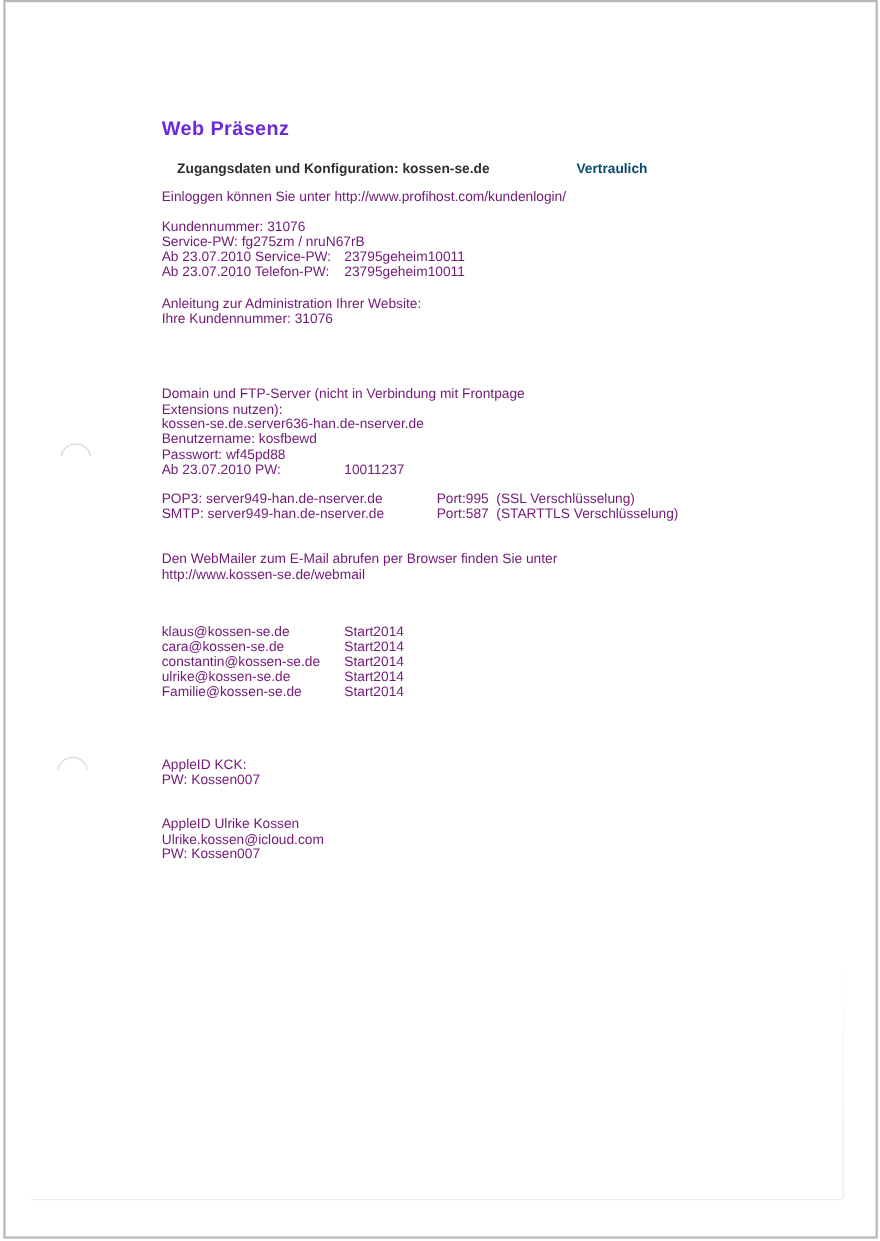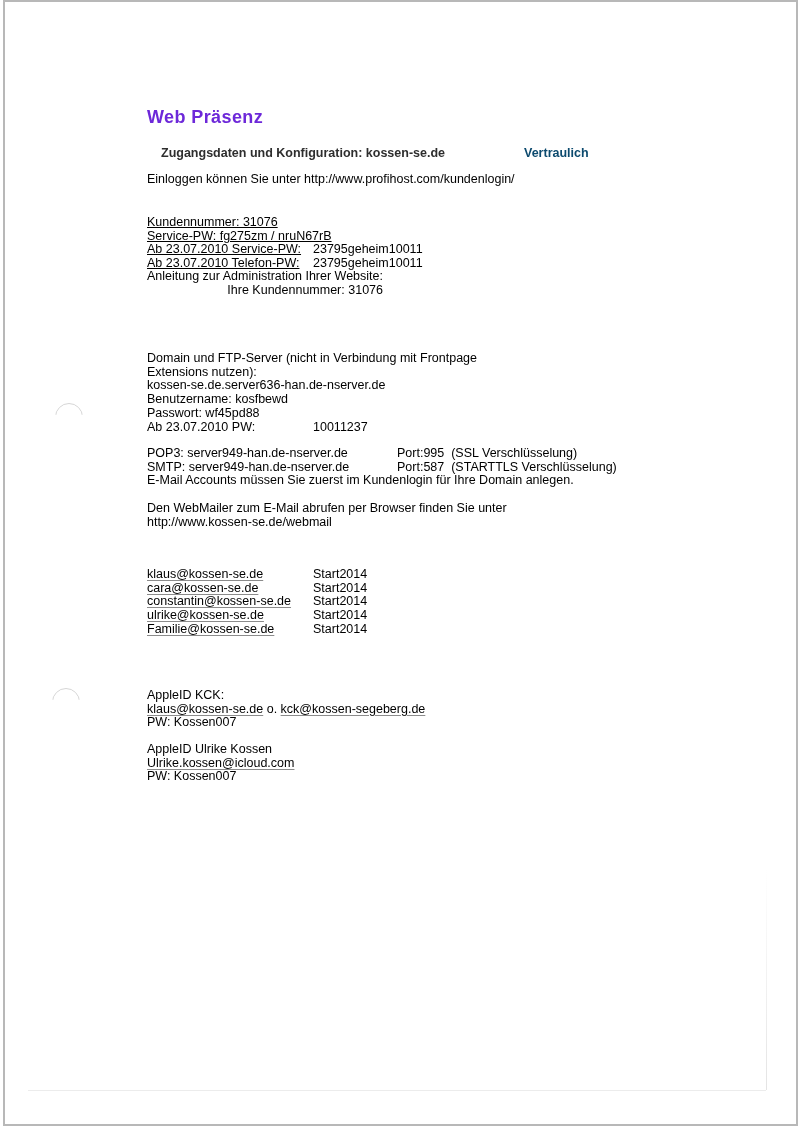--- a/index.html
+++ b/index.html
@@ -67,46 +67,45 @@
     left: 524px; top: 146px;
     font-size: 12.5px;
     font-weight: bold;
     color: #0c4a6e;
   }
   .block {
     position: absolute;
     left: 147px;
     font-size: 12.5px;
     line-height: 13.7px;
-    color: #000000;
+    color: #701a75;
     white-space: nowrap;
   }
   .block .row { position: relative; }
   .col-val {
     position: absolute;
     left: 166px;
     white-space: pre;
   }
   .col-port {
     position: absolute;
     left: 250px;
     white-space: pre;
   }
   .intro    { top: 173px; }
-  .customer { top: 216px; text-decoration: underline; }
-  .admin    { top: 270px; text-align: right; }
+  .customer { top: 200px; }
+  .admin    { top: 270px; }
   .ftp      { top: 352px; }
   .mail     { top: 447px; }
   .webmail  { top: 502px; }
   .accounts { top: 568px; }
   .appleid1 { top: 689px; }
   .appleid2 { top: 743px; }
 
   .email-link {
-    text-decoration: underline;
     text-decoration-color: #8b8b8b;
     text-underline-offset: 2px;
   }
   .sep { white-space: pre; }
 </style>
 </head>
 <body>
 
 <div class="scan-frame"></div>
 <div class="paper-edge-bottom"></div>
@@ -153,21 +152,20 @@
 
 <div class="block mail">
   <div class="row">
     <span>POP3: server949-han.de-nserver.de</span>
     <span class="col-port">Port:995  (SSL Verschlüsselung)</span>
   </div>
   <div class="row">
     <span>SMTP: server949-han.de-nserver.de</span>
     <span class="col-port">Port:587  (STARTTLS Verschlüsselung)</span>
   </div>
-  <div class="row">E-Mail Accounts müssen Sie zuerst im Kundenlogin für Ihre Domain anlegen.</div>
 </div>
 
 <div class="block webmail">
   <div class="row">Den WebMailer zum E-Mail abrufen per Browser finden Sie unter</div>
   <div class="row">http://www.kossen-se.de/webmail</div>
 </div>
 
 <div class="block accounts">
   <div class="row">
     <span class="email-link">klaus@kossen-se.de</span>
@@ -186,23 +184,20 @@
     <span class="col-val">Start2014</span>
   </div>
   <div class="row">
     <span class="email-link">Familie@kossen-se.de</span>
     <span class="col-val">Start2014</span>
   </div>
 </div>
 
 <div class="block appleid1">
   <div class="row">AppleID KCK:</div>
-  <div class="row">
-    <span class="email-link">klaus@kossen-se.de</span><span class="sep"> o. </span><span class="email-link">kck@kossen-segeberg.de</span>
-  </div>
   <div class="row">PW: Kossen007</div>
 </div>
 
 <div class="block appleid2">
   <div class="row">AppleID Ulrike Kossen</div>
   <div class="row">
     <span class="email-link">Ulrike.kossen@icloud.com</span>
   </div>
   <div class="row">PW: Kossen007</div>
 </div>

